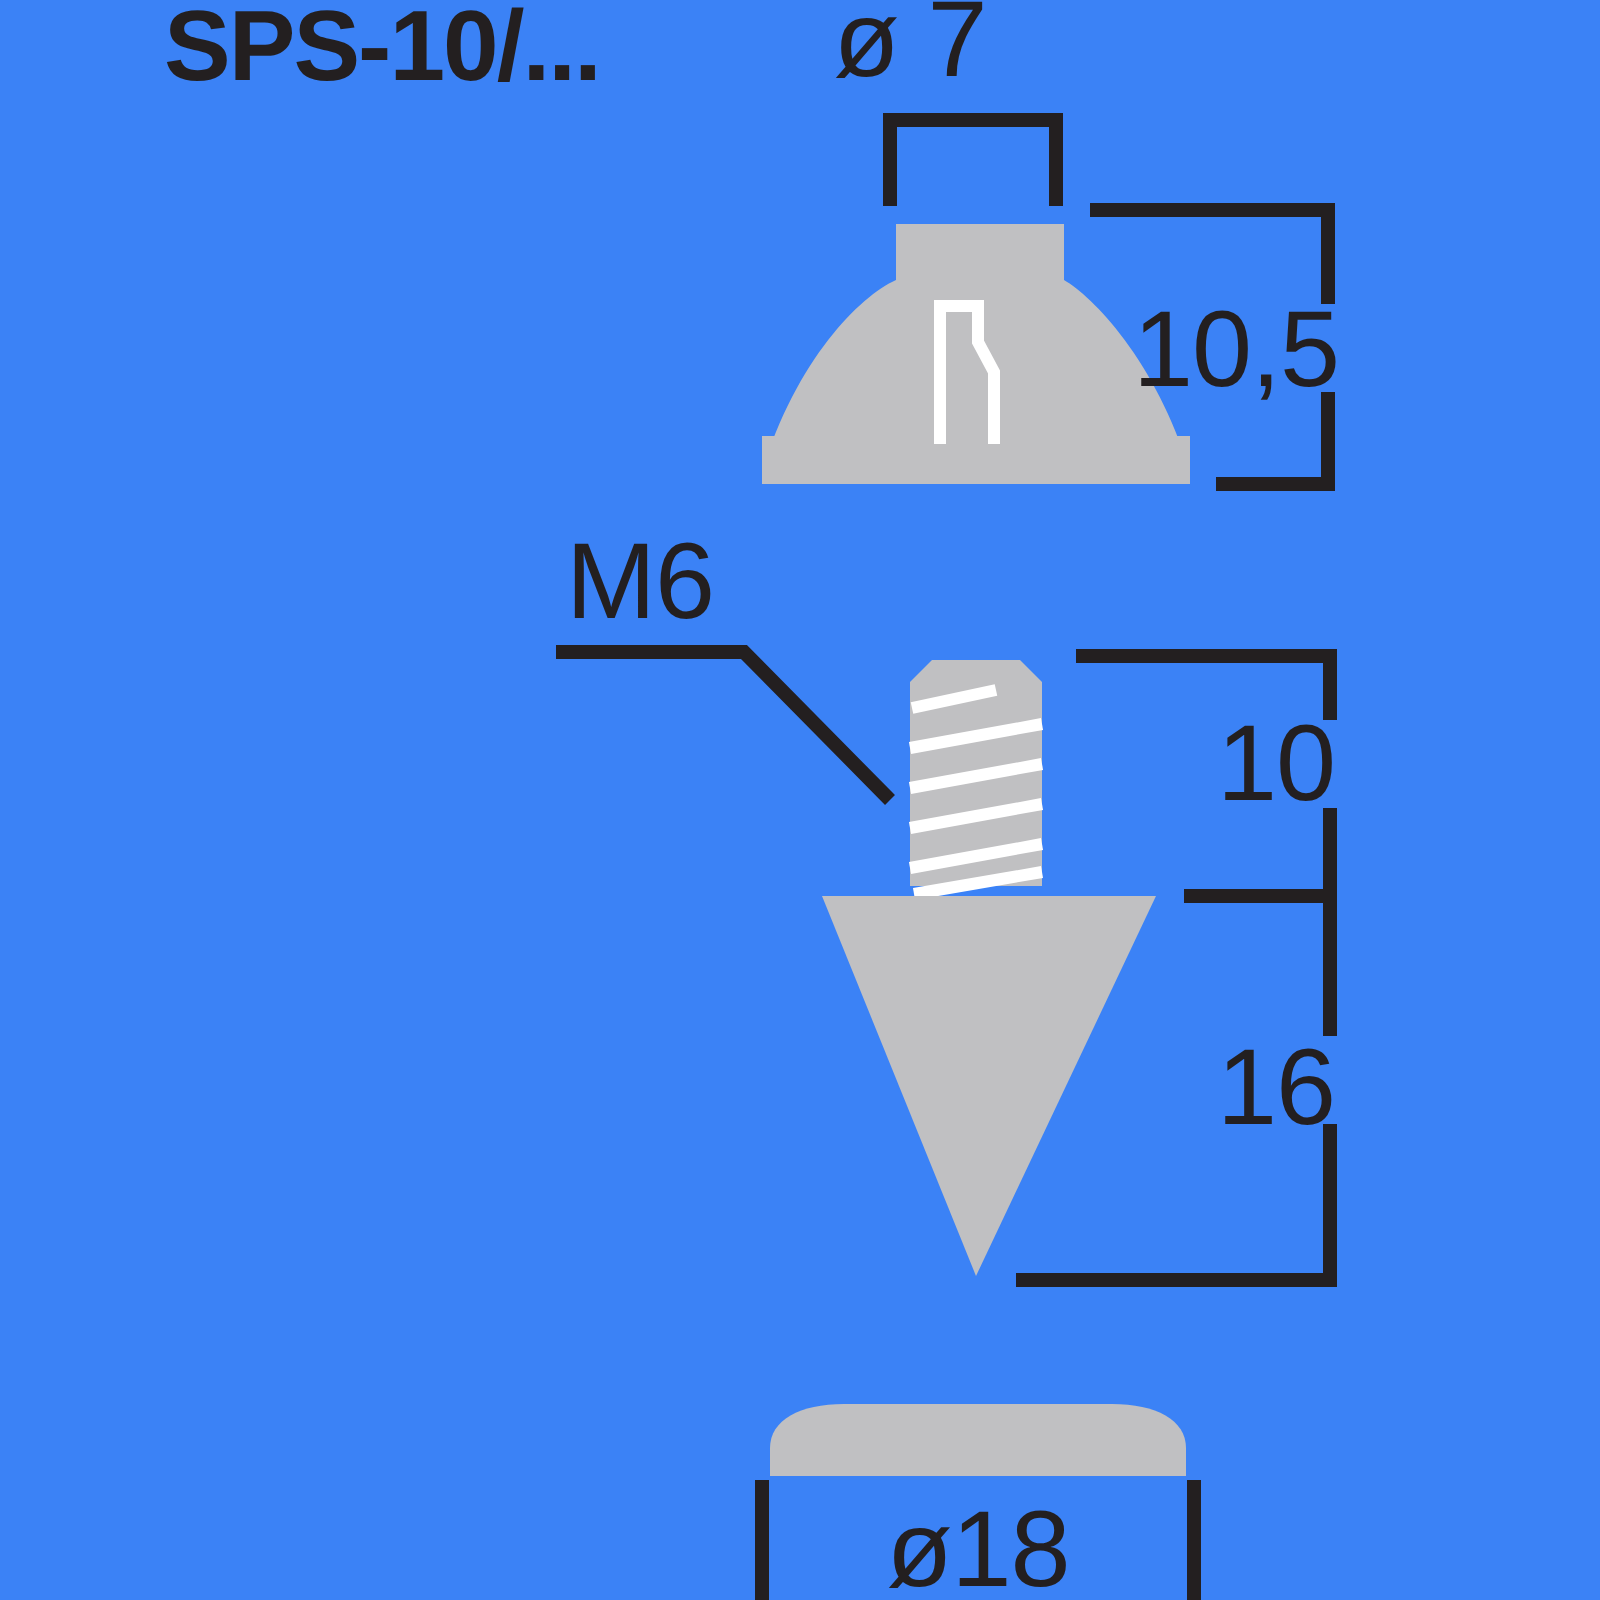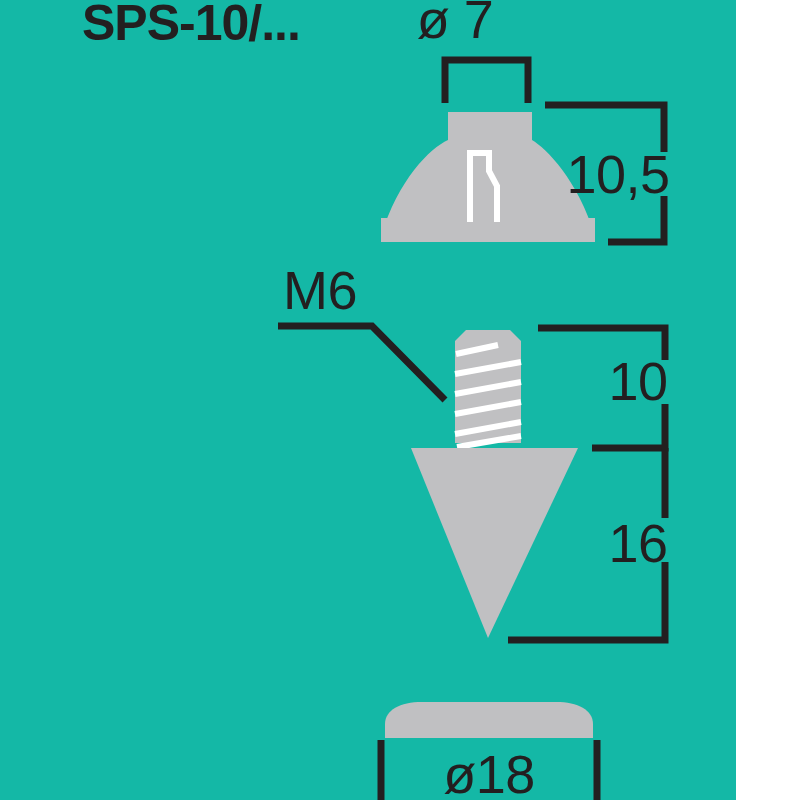--- a/index.html
+++ b/index.html
@@ -9,23 +9,23 @@
     background: #ffffff;
   }
   body {
     width: 800px;
     height: 800px;
     font-family: "Liberation Sans", sans-serif;
     overflow: hidden;
   }
   #drawing-root {
     position: relative;
-    width: 736px;
+    width: 800px;
     height: 800px;
-    background: #14b8a6;
+    background: #3b82f6;
   }
   #drawing-svg {
     position: absolute;
     top: 0;
     left: 0;
     width: 800px;
     height: 800px;
     display: block;
   }
   .part-fill {

